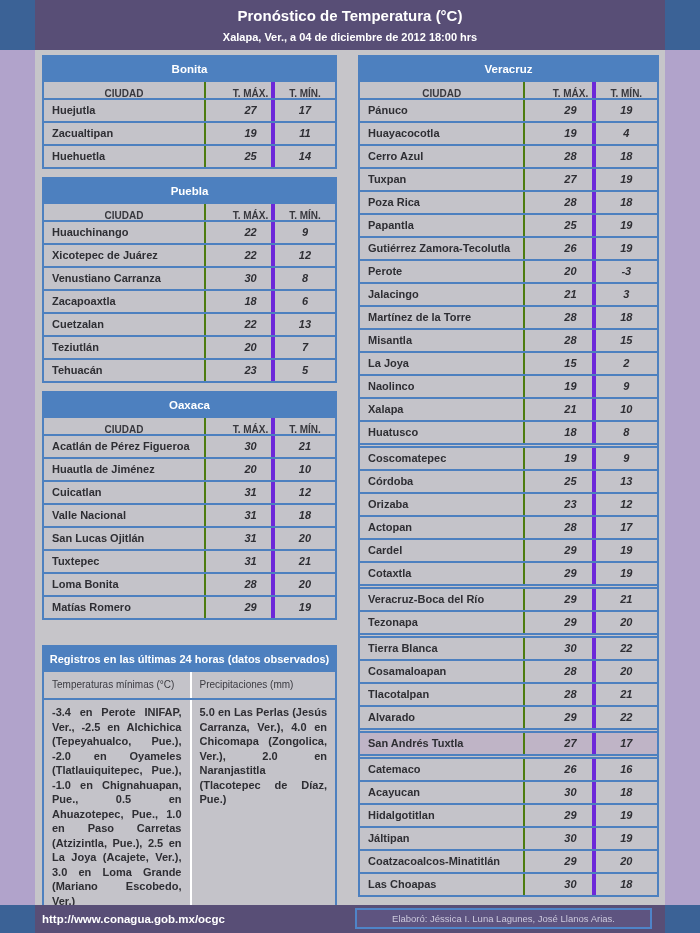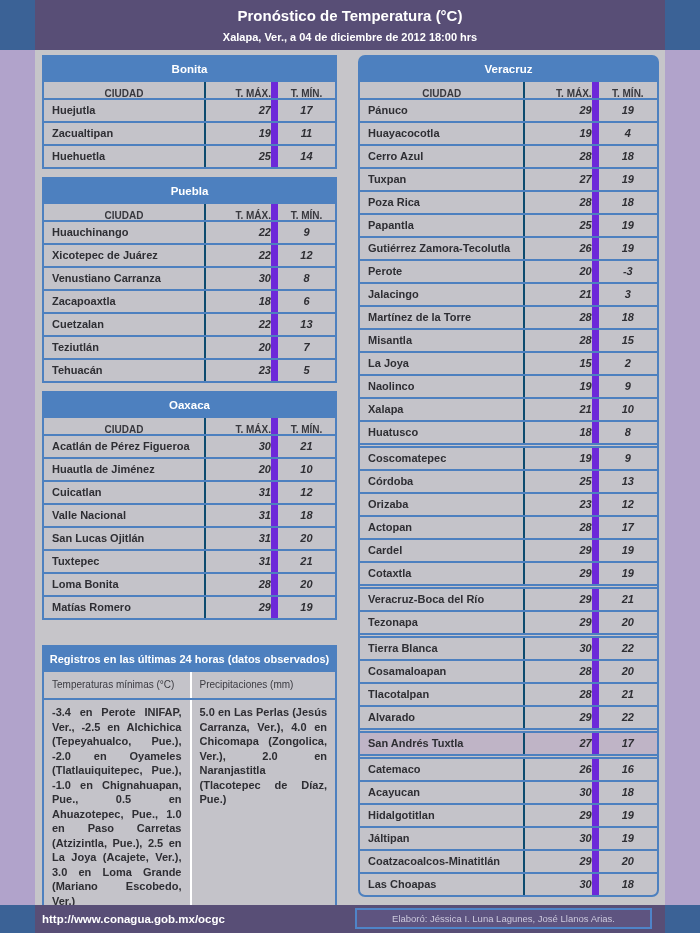--- a/index.html
+++ b/index.html
@@ -27,29 +27,29 @@
          color:#fff;font-size:11.5px;font-weight:bold;}
   .credit-box{position:absolute;left:355px;top:908px;width:297px;height:21px;
          box-sizing:border-box;border:2px solid #4f84c8;background:#5e5480;
          color:#ccc9dc;font-size:9.5px;text-align:center;line-height:17px;}
 
   
   .tbl{position:absolute;box-sizing:border-box;border:2px solid #4d80bf;background:#c4c3c9;}
   #tbl-hidalgo {left:42px;top:55px;width:295px;}
   #tbl-puebla  {left:42px;top:177px;width:295px;}
   #tbl-oaxaca  {left:42px;top:391px;width:295px;}
-  #tbl-veracruz{left:358px;top:55px;width:301px;border-radius:7px;}
+  #tbl-veracruz{left:358px;top:55px;width:301px;}
   .t-state{height:25px;line-height:25px;background:#4d80bf;color:#fff;
            font-weight:bold;font-size:11.5px;text-align:center;}
   .trow{display:flex;}
   .t-cols{height:16px;}
   .cell{box-sizing:border-box;overflow:hidden;white-space:nowrap;}
   .c-city{width:55%;padding-left:8px;text-align:left;}
-  .c-max{width:23%;border-left:2px solid #0c4a6e;text-align:right;padding-left:24px;}
-  .c-min{width:22%;border-left:7px solid #6d28d9;text-align:center;}
+  .c-max{width:23%;border-left:2px solid #4d7c0f;text-align:center;padding-left:24px;}
+  .c-min{width:22%;border-left:4px solid #6d28d9;text-align:center;}
   .t-cols .cell{line-height:24px;font-size:10px;font-weight:bold;color:#38383e;}
   .t-cols .c-city{text-align:center;padding-left:0;}
   .drow{height:23px;box-sizing:border-box;border-top:2px solid #4d80bf;
         font-size:11px;font-weight:bold;color:#2e2e33;}
   .drow .cell{line-height:21px;}
   .num{font-style:italic;}
   .brk{margin-top:3px;position:relative;}
   .brk::before{content:"";position:absolute;left:-2px;right:-2px;top:-5px;height:2px;background:#4d80bf;}
   .tint{background:#bfb4c6;}
 

